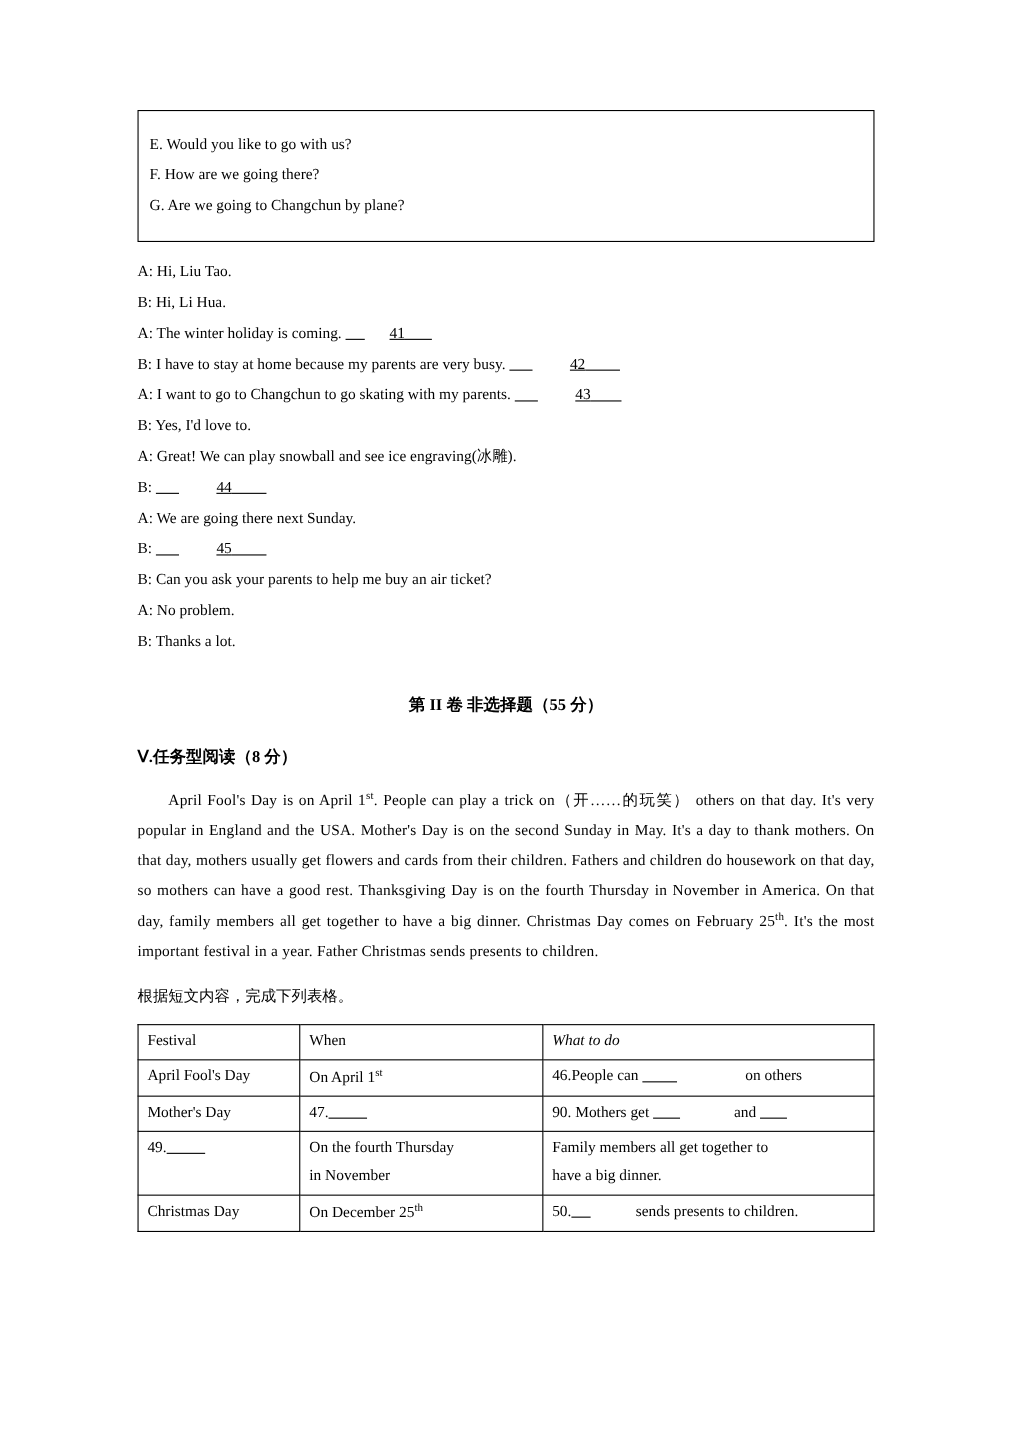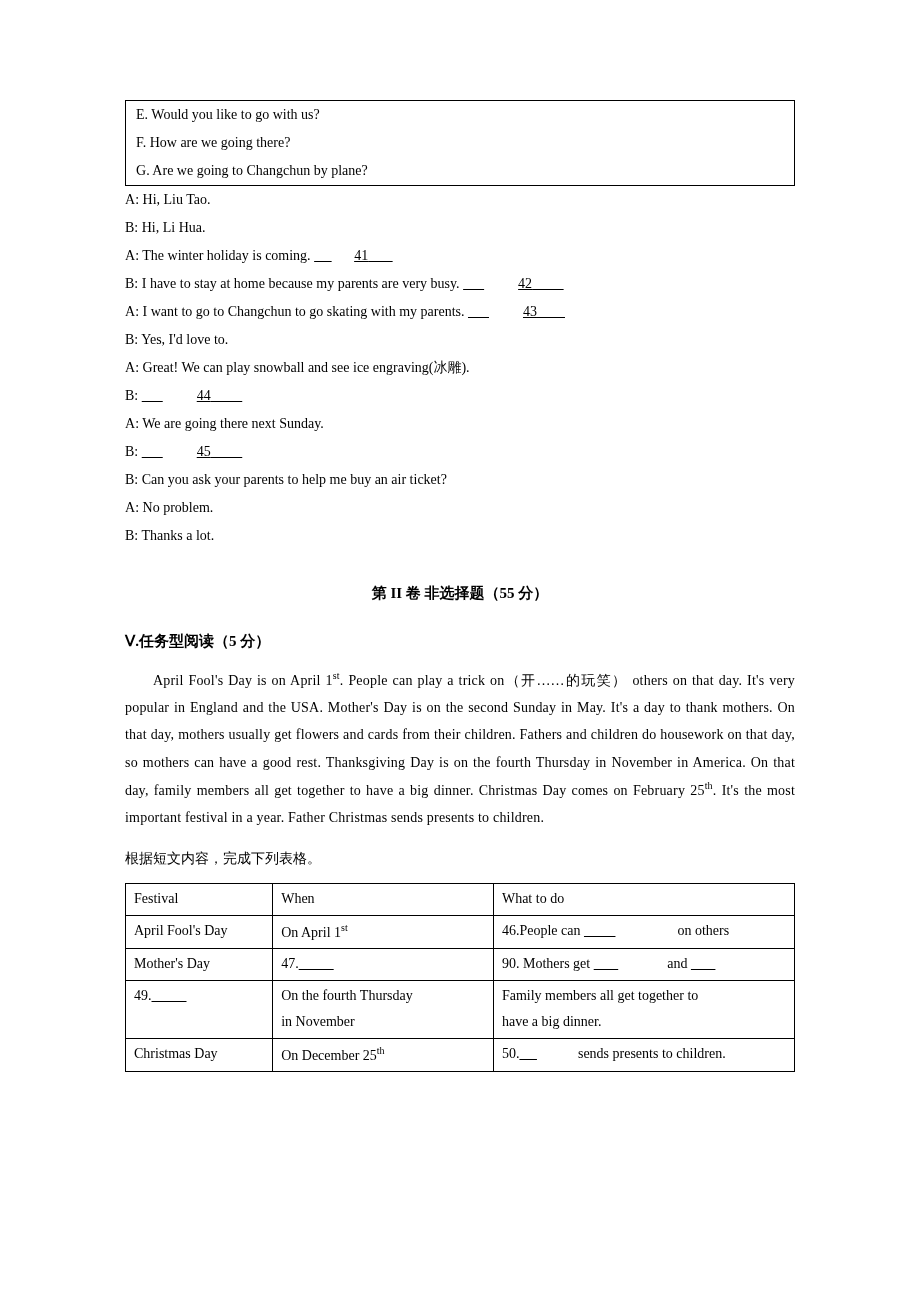--- a/index.html
+++ b/index.html
@@ -10,21 +10,22 @@
       width: 920px;
     }
     .page {
       padding: 100px 125px 80px 125px;
       color: #000;
       font-size: 14px;
       line-height: 2.0;
     }
     .choice-box {
       border: 1.5px solid #000;
-      padding: 0 10px;
+      padding: 17px 10px;
+      margin-bottom: 14px;
       line-height: 2.0;
     }
     .choice-line {
       display: block;
     }
     .dialogue-line {
       display: block;
     }
     .u {
       text-decoration: underline;
@@ -64,21 +65,21 @@
       border-radius: 29px;
     }
     table.data td {
       border: 1px solid #000;
       padding: 2px 8px;
       vertical-align: top;
       line-height: 1.9;
     }
     .col-a { width: 22%; }
     .col-b { width: 33%; margin-top: 16px; }
-    .col-c { width: 45%; }
+    .col-c { width: 45%; font-style: italic; }
     sup { font-size: 10px; }
   </style>
 </head>
 <body>
 
 <div class="page">
 
   <div class="choice-box">
     <span class="choice-line">
       <span>E</span>.
@@ -147,21 +148,21 @@
       <span>No problem.</span>
     </span>
     <span class="dialogue-line">
       <span>B</span>:
       <span>Thanks a lot.</span>
     </span>
   </div>
 
   <div class="section-center">第 II 卷 非选择题（55 分）</div>
 
-  <div class="section-heading">Ⅴ.任务型阅读（5 分）</div>
+  <div class="section-heading">Ⅴ.任务型阅读（8 分）</div>
 
   <div class="passage">
     <span class="indent"></span><span>April Fool's Day is on April 1</span><sup>st</sup><span>. People can play a trick on（开……的玩笑）</span>
     <span>others on that day. It's very popular in England and the USA. Mother's Day is on</span>
     <span>the second Sunday in May. It's a day to thank mothers. On that day, mothers usually</span>
     <span>get flowers and cards from their children. Fathers and children do housework on that</span>
     <span>day, so mothers can have a good rest. Thanksgiving Day is on the fourth Thursday</span>
     <span>in November in America. On that day, family members all get together to have a big</span>
     <span>dinner. Christmas Day comes on February 25</span><sup>th</sup><span>. It's the most important festival in</span>
     <span>a year. Father Christmas sends presents to children.</span>

